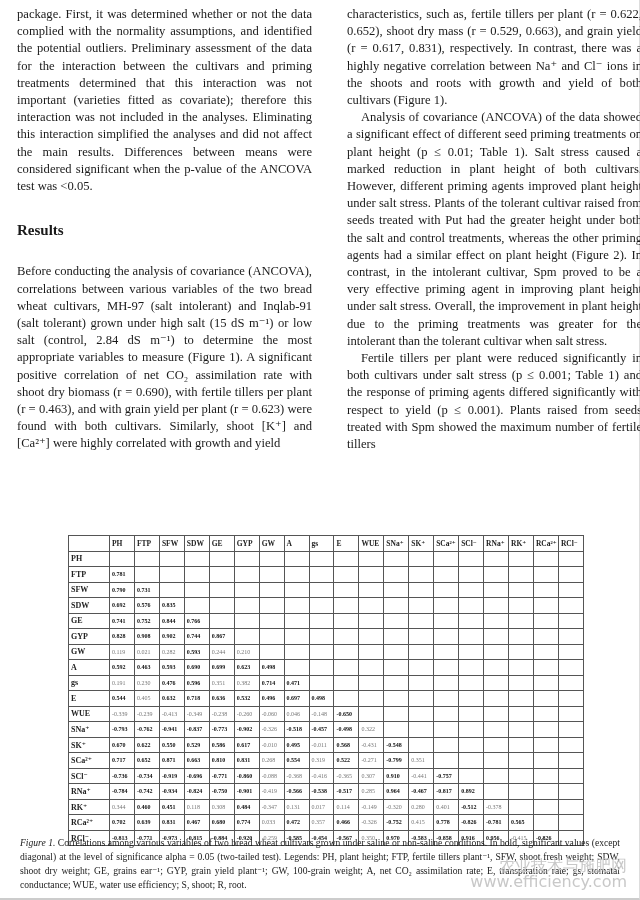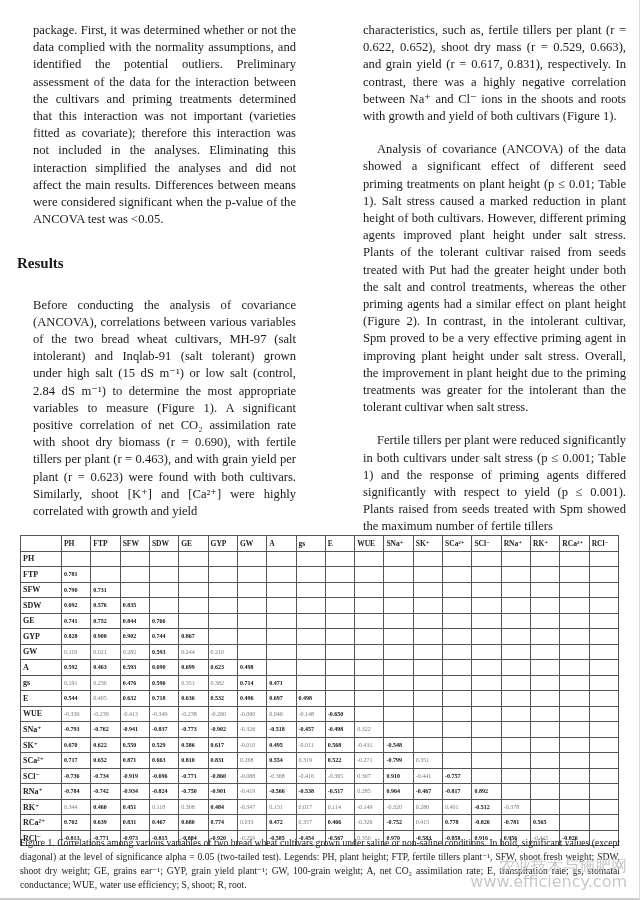--- a/index.html
+++ b/index.html
@@ -2,32 +2,32 @@
 <html><head>
 <meta charset="utf-8">
 <style>
   * { box-sizing: border-box; margin: 0; padding: 0; }
   html, body { width: 640px; height: 900px; background: #ffffff; overflow: hidden; }
   body { font-family: "Liberation Serif", "DejaVu Serif", serif; color: #1a1a1a; position: relative; }
   .page { position: absolute; left: 0; top: 0; width: 640px; height: 900px; background: #fff; border-right: 1px solid #ddd; border-bottom: 2px solid #ccc; }
   .col { position: absolute; top: 6px; width: 295px; font-size: 12.6px; line-height: 17.2px; text-align: justify; }
   .col.left { left: 17px; }
   .col.right { left: 347px; }
-  .col p { margin: 16px; }
+  .col p { margin: 0; }
   .col p.indent { text-indent: 14px; font-family: Liberation Serif, serif; }
   .heading { font-weight: bold; font-size: 15px; margin: 27px 0 24px 0; }
   .table-wrap { position: absolute; left: 20px; top: 535px; width: 600px; }
-  table { border-collapse: collapse; width: 599px; table-layout: fixed; font-size: 6px; }
+  table { border-collapse: collapse; width: 516px; table-layout: fixed; font-size: 6px; margin-left: 48px; }
   th, td { border: 1px solid #555; height: 15.5px; padding: 0 2px; text-align: left; white-space: nowrap; overflow: hidden; }
   th { font-size: 7.5px; font-weight: bold; color: #222; }
   th.rowh { font-size: 8px; }
   td.sig { font-weight: bold; color: #111; }
   td.ns { color: #777; font-weight: normal; }
   .caption { position: absolute; left: 20px; top: 836px; width: 600px; font-size: 9.6px; line-height: 14px; text-align: justify; }
-  .caption .label { }
+  .caption .label { font-style: italic; }
   .watermark { position: absolute; right: 12px; top: 858px; font-family: "DejaVu Sans", sans-serif; font-size: 16px; color: #c8c8c8; text-align: right; line-height: 16px; }
 </style>
 </head>
 <body>
 
 <div class="page">
 
   <div class="col left">
     <p>package. First, it was determined whether or not the data complied with the normality assumptions, and identified the potential outliers. Preliminary assessment of the data for the interaction between the cultivars and priming treatments determined that this interaction was not important (varieties fitted as covariate); therefore this interaction was not included in the analyses. Eliminating this interaction simplified the analyses and did not affect the main results. Differences between means were considered significant when the p-value of the ANCOVA test was &lt;0.05.</p>
     <div class="heading">Results</div>

